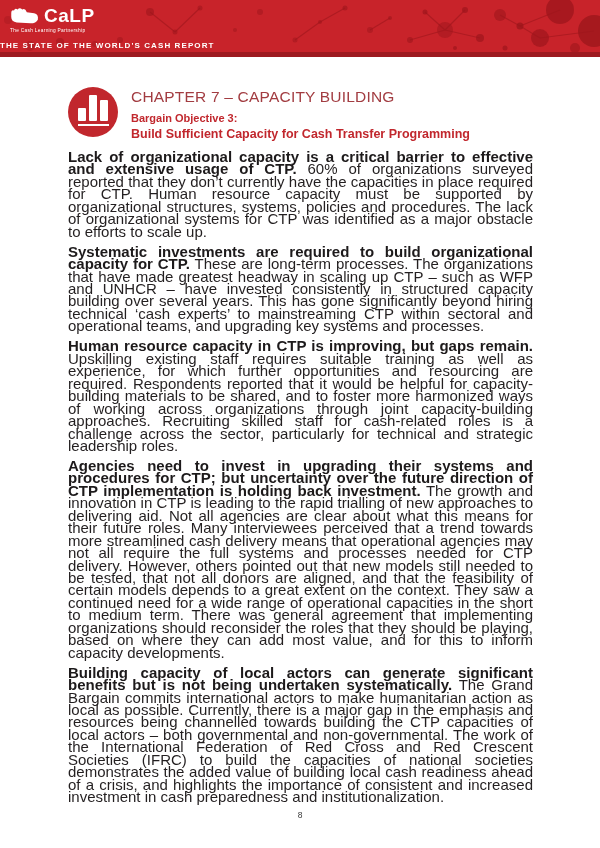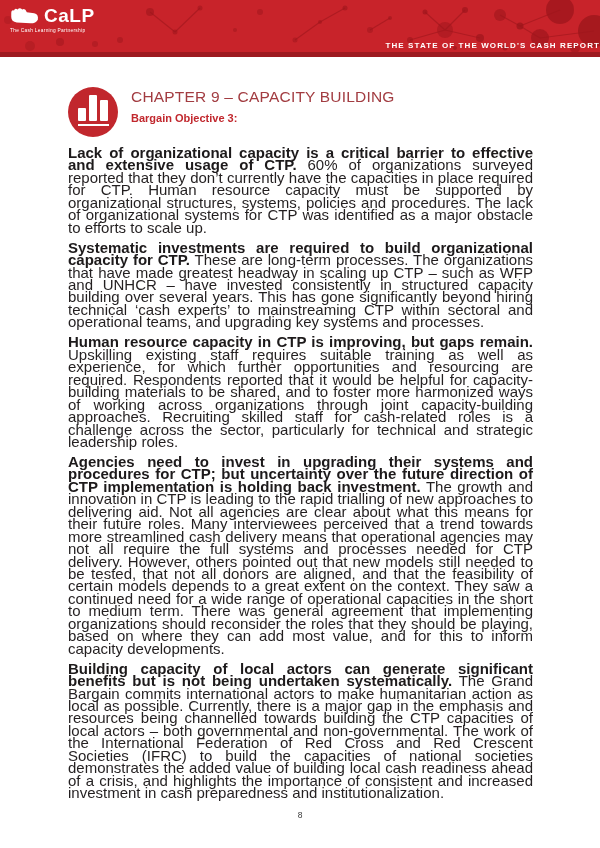--- a/index.html
+++ b/index.html
@@ -36,21 +36,21 @@
   .brand{
     font-size:19px;font-weight:bold;letter-spacing:.5px;
     line-height:22px;color:#fff;
   }
   .tagline{
     font-size:4.8px;letter-spacing:.3px;color:#fff;
     margin-top:1px;white-space:nowrap;
   }
   .report-title{
     position:absolute;left:0;right:0;bottom:7px;
-    text-align:right;color:#fff;
+    text-align:left;color:#fff;
     font-size:8px;letter-spacing:1.1px;font-weight:bold;
     z-index:2;
   }
 
   
   .content{padding:30px 67px 0 68px;}
 
   .chapter-header{display:flex;gap:13px;margin:0 0 10px 0;}
   .chapter-icon{
     flex:0 0 auto;
@@ -167,22 +167,23 @@
     <div class="chapter-header">
       <div class="chapter-icon">
         <span class="bars">
           <span class="bar b1"></span>
             <span class="bar b2"></span>
             <span class="bar b3"></span>
         </span>
         <span class="baseline"></span>
       </div>
       <div class="chapter-titles">
-        <h1 class="chapter-title">CHAPTER 9 – CAPACITY BUILDING</h1>
+        <h1 class="chapter-title">CHAPTER 7 – CAPACITY BUILDING</h1>
         <div class="obj-label">Bargain Objective 3:</div>
+        <div class="obj-title">Build Sufficient Capacity for Cash Transfer Programming</div>
       </div>
     </div>
 
     <p class="para"><strong>Lack of organizational capacity is a critical barrier to effective and extensive usage of CTP.</strong> <span>60% of organizations surveyed reported that they don’t currently have the capacities in place required for CTP. Human resource capacity must be supported by organizational structures, systems, policies and procedures. The lack of organizational systems for CTP was identified as a major obstacle to efforts to scale up.</span></p>
 
     <p class="para"><strong>Systematic investments are required to build organizational capacity for CTP.</strong> <span>These are long-term processes. The organizations that have made greatest headway in scaling up CTP – such as WFP and UNHCR – have invested consistently in structured capacity building over several years. This has gone significantly beyond hiring technical ‘cash experts’ to mainstreaming CTP within sectoral and operational teams, and upgrading key systems and processes.</span></p>
 
     <p class="para"><strong>Human resource capacity in CTP is improving, but gaps remain.</strong> <span>Upskilling existing staff requires suitable training as well as experience, for which further opportunities and resourcing are required. Respondents reported that it would be helpful for capacity-building materials to be shared, and to foster more harmonized ways of working across organizations through joint capacity-building approaches. Recruiting skilled staff for cash-related roles is a challenge across the sector, particularly for technical and strategic leadership roles.</span></p>
 
     <p class="para"><strong>Agencies need to invest in upgrading their systems and procedures for CTP; but uncertainty over the future direction of CTP implementation is holding back investment.</strong> <span>The growth and innovation in CTP is leading to the rapid trialling of new approaches to delivering aid. Not all agencies are clear about what this means for their future roles. Many interviewees perceived that a trend towards more streamlined cash delivery means that operational agencies may not all require the full systems and processes needed for CTP delivery. However, others pointed out that new models still needed to be tested, that not all donors are aligned, and that the feasibility of certain models depends to a great extent on the context. They saw a continued need for a wide range of operational capacities in the short to medium term. There was general agreement that implementing organizations should reconsider the roles that they should be playing, based on where they can add most value, and for this to inform capacity developments.</span></p>

